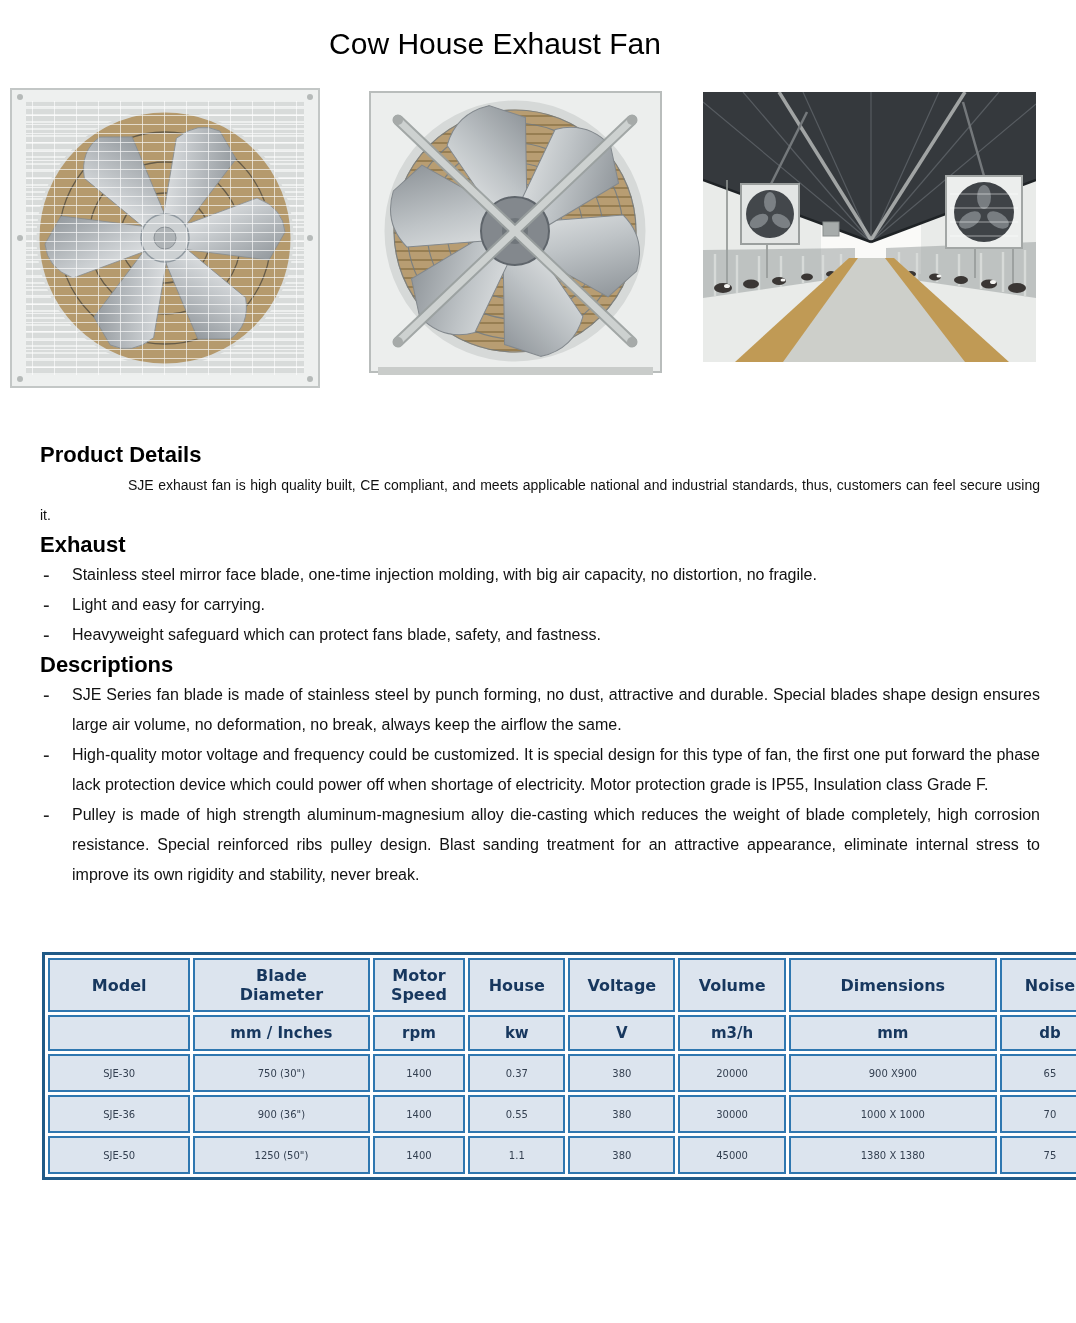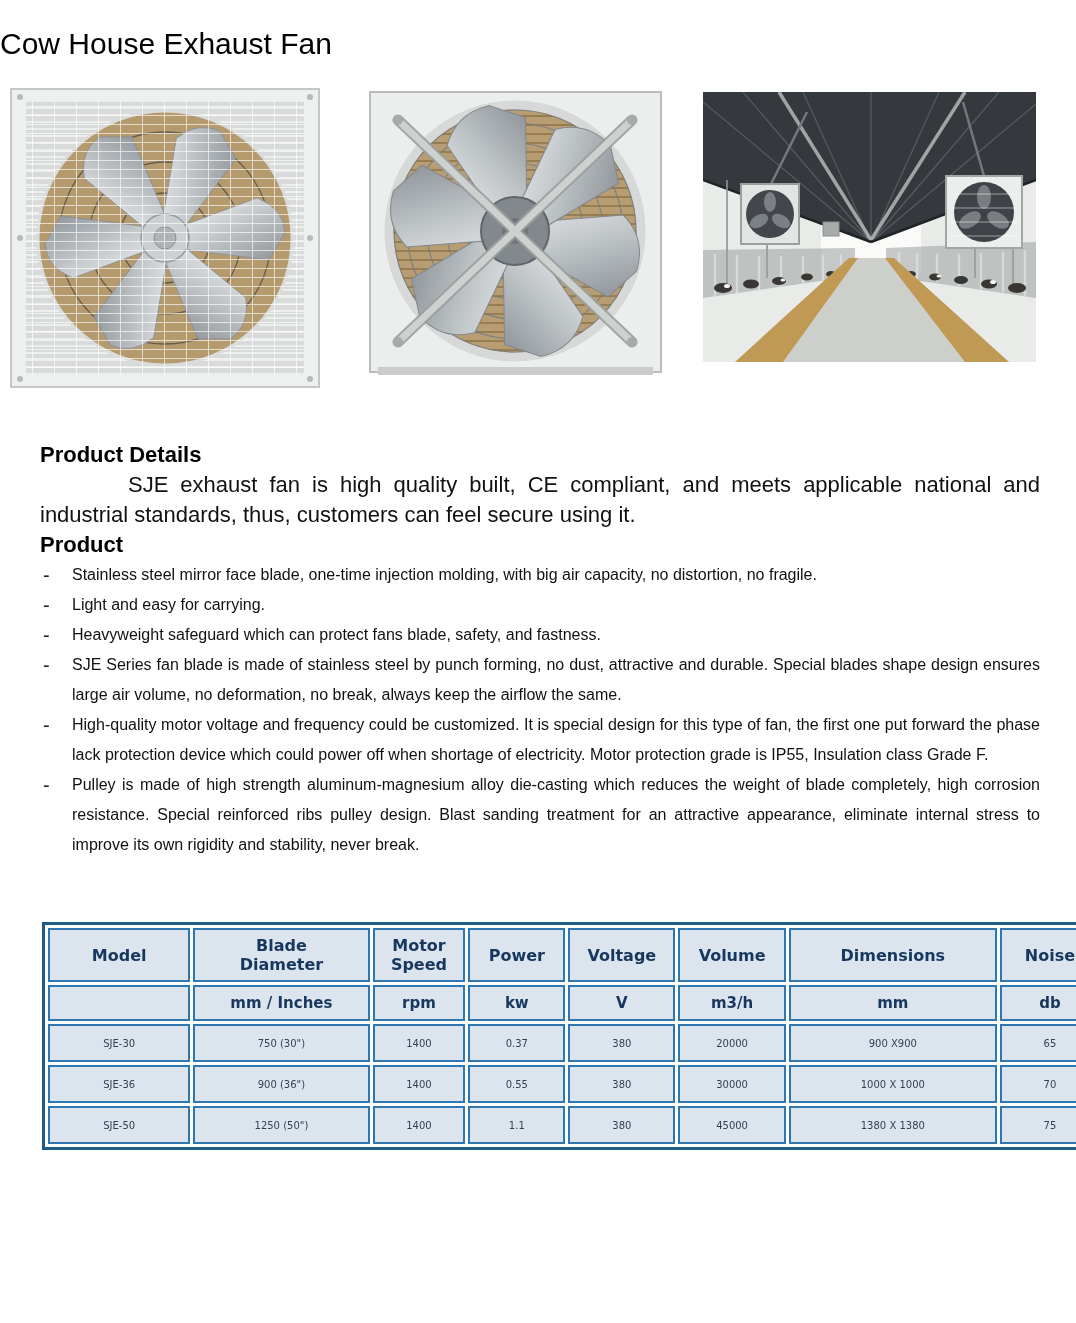--- a/index.html
+++ b/index.html
@@ -1,28 +1,28 @@
 <!DOCTYPE html>
 <html><head>
 <meta charset="utf-8">
 <style>
   html,body{margin:0;padding:0;background:#fff;}
   .page{position:relative;width:1076px;height:1323px;background:#fff;overflow:hidden;
         font-family:"Liberation Sans",sans-serif;color:#111;}
-  .title{width:990px;margin:26px 0 8px 0;text-align:left;font-size:30px;font-weight:normal;
+  .title{width:990px;margin:26px 0 8px 0;text-align:center;font-size:30px;font-weight:normal;
          line-height:36px;color:#000;}
   .images-row{position:relative;height:302px;margin-top:26px;}
   .imgbox{position:absolute;margin:0;padding:0;}
   .imgbox svg{display:block;width:100%;height:100%;}
   #img-front{left:10px;top:0;width:310px;height:300px;}
   #img-rear{left:368px;top:2px;width:295px;height:288px;}
   #img-barn{left:703px;top:4px;width:333px;height:270px;}
   .content{width:1000px;margin:50px 36px 8px 40px;}
   .content h2{margin:0;font-size:22px;font-weight:bold;line-height:30px;color:#000;}
-  .para{margin:0;font-size:22px;line-height:30px;text-align:justify;}
+  .para{margin:0;font-size:14px;line-height:30px;text-align:justify;}
   .para.indent{text-indent:88px;}
   ul.bullets{margin:0;padding:0;list-style:none;}
   ul.bullets li{position:relative;margin:0;padding-left:32px;font-size:16px;line-height:30px;
                 text-align:justify;}
   ul.bullets li::before{content:"-";position:absolute;left:3px;top:0;font-size:20px;color:#222;}
   table.spec{width:1064px;margin:62px 0 0 42px;border-collapse:separate;border-spacing:3px;
              border:3px solid #205a87;background:#fff;table-layout:fixed;
              font-family:"DejaVu Sans",sans-serif;}
   table.spec td{border:2px solid #2f77b0;background:#dce4ee;text-align:center;
                 vertical-align:middle;padding:2px 4px;overflow:hidden;}
@@ -251,27 +251,28 @@
         </g>
         <rect x="120" y="130" width="16" height="14" fill="#a7acab" stroke="#8a8f8e"></rect>
       </svg>
     </figure>
   </div>
 
   <div class="content">
     <h2>Product Details</h2>
     <p class="para indent">SJE exhaust fan is high quality built, CE compliant, and meets applicable national and industrial standards, thus, customers can feel secure using it.</p>
 
-    <h2>Product</h2>
+    <h2>Exhaust</h2>
     <ul class="bullets">
         <li>Stainless steel mirror face blade, one-time injection molding, with big air capacity, no distortion, no fragile.</li>
         <li>Light and easy for carrying.</li>
         <li>Heavyweight safeguard which can protect fans blade, safety, and fastness.</li>
       </ul>
 
+    <h2>Descriptions</h2>
     <ul class="bullets">
         <li>SJE Series fan blade is made of stainless steel by punch forming, no dust, attractive and durable. Special blades shape design ensures large air volume, no deformation, no break, always keep the airflow the same.</li>
         <li>High-quality motor voltage and frequency could be customized. It is special design for this type of fan, the first one put forward the phase lack protection device which could power off when shortage of electricity. Motor protection grade is IP55, Insulation class Grade F.</li>
         <li>Pulley is made of high strength aluminum-magnesium alloy die-casting which reduces the weight of blade completely, high corrosion resistance. Special reinforced ribs pulley design. Blast sanding treatment for an attractive appearance, eliminate internal stress to improve its own rigidity and stability, never break.</li>
       </ul>
   </div>
 
   <table class="spec">
     <colgroup>
       <col style="width:13.8%">
@@ -283,21 +284,21 @@
       <col style="width:20.2%">
         <col style="width:9.7%">
     </colgroup>
     <tbody>
         <tr class="h-row">
           <td>Model</td>
           <td>Blade
 Diameter</td>
           <td>Motor
 Speed</td>
-          <td>Power</td>
+          <td>House</td>
           <td>Voltage</td>
           <td>Volume</td>
           <td>Dimensions</td>
           <td>Noise</td>
         </tr>
         <tr class="u-row">
           <td></td>
           <td>mm / Inches</td>
           <td>rpm</td>
           <td>kw</td>

